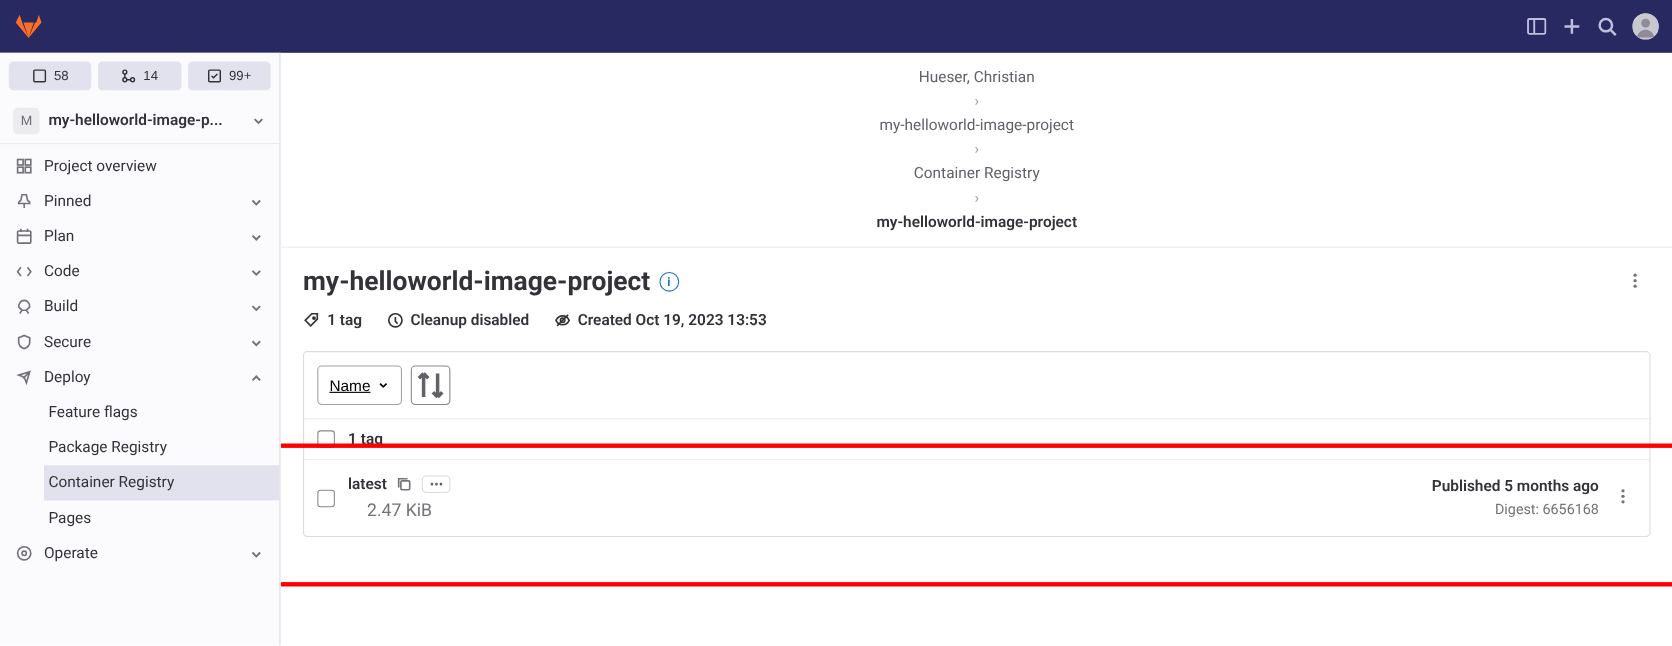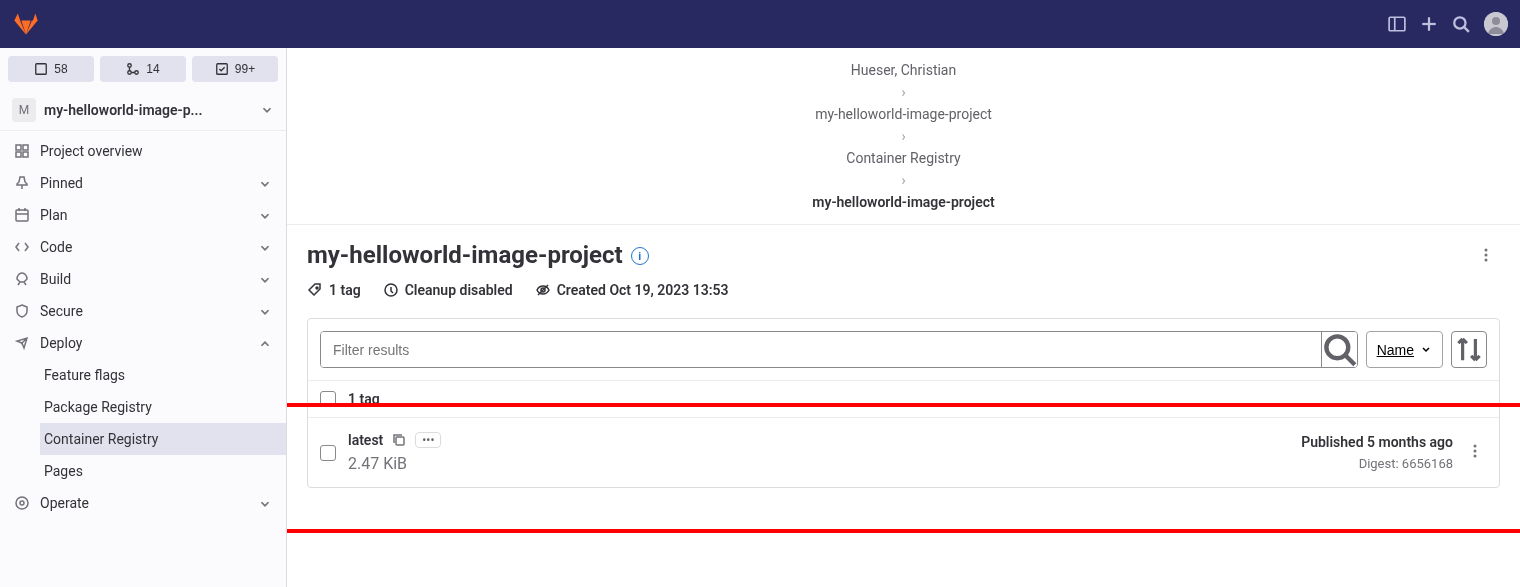--- a/index.html
+++ b/index.html
@@ -5,21 +5,21 @@
 * { box-sizing: border-box; margin: 0; padding: 0; }
 body { font-family: -apple-system, BlinkMacSystemFont, "Segoe UI", Roboto, sans-serif; font-size: 14px; color: #333238; background: #fff; }
 
 .topbar { height: 48px; background: #292961; display: flex; align-items: center; padding: 0 12px; gap: 8px; }
 .logo { width: 28px; height: 28px; display:flex; align-items:center; justify-content:center; color:#fc6d26; }
 .top-icons { margin-left: auto; display: flex; align-items: center; gap: 14px; }
 .top-icon { color: #bfbfdf; width:18px; height:18px; display:flex; align-items:center; justify-content:center; cursor:pointer; }
 .avatar { width: 24px; height: 24px; border-radius: 50%; background: #d4d4e8; cursor:pointer; overflow:hidden; }
 
 .layout { display: flex; height: calc(100vh - 48px); }
-.sidebar { width: 287px; background: #fbfafd; border-right: 1px solid #dcdcde; display:flex; flex-direction:column; }
+.sidebar { width: 255px; background: #fbfafd; border-right: 1px solid #dcdcde; display:flex; flex-direction:column; }
 .badge-row { display:flex; gap:6px; padding:8px; }
 .badge-btn { flex:1; background:#e2e2ef; border:none; border-radius:4px; padding:6px 8px; font-size:12px; color:#333238; display:flex; align-items:center; justify-content:center; gap:6px; cursor:pointer; }
 .badge-btn svg { width:14px; height:14px; }
 
 .project-selector { display:flex; align-items:center; gap:8px; padding:8px 12px; border-bottom:1px solid #ececef; cursor:pointer; }
 .project-avatar { width:24px; height:24px; background:#ececef; border-radius:4px; display:flex; align-items:center; justify-content:center; font-size:12px; color:#737278; }
 .project-name { font-weight:600; flex:1; white-space:nowrap; overflow:hidden; text-overflow:ellipsis; }
 .chevron { width:14px; height:14px; color:#737278; }
 
 .nav { padding:4px 0; }
@@ -54,21 +54,21 @@
 .search-btn { width:36px; border:none; border-left:1px solid #89888d; background:#fff; cursor:pointer; display:flex; align-items:center; justify-content:center; color:#626168; }
 .sort-btn { border:1px solid #a3a3a3; border-radius:4px; padding:0 10px; background:#fff; cursor:pointer; display:flex; align-items:center; gap:6px; font-size:14px;text-decoration:underline; }
 .icon-btn { border:1px solid #89888d; border-radius:4px; width:36px; background:#fff; cursor:pointer; display:flex; align-items:center; justify-content:center; color:#626168; }
 
 .tag-header { display:flex; align-items:center; padding:10px 12px; border-top:1px solid #ececef; }
 .checkbox { width:16px; height:16px; border:1px solid #89888d; border-radius:3px; cursor:pointer; background:#fff; }
 .tag-header-label { margin-left:12px; font-weight:600; }
 .delete-btn { margin-left:auto; border:1px solid #dcdcde; background:#fff; color:#737278; padding:6px 12px; border-radius:4px; font-size:14px; cursor:not-allowed; }
 
 .tag-row { display:flex; align-items:center; padding:14px 12px; border-top:1px solid #ececef; }
-.tag-main { margin-left:12px; }
+.tag-main { margin-left:12px;text-align:center; }
 .tag-name-line { display:flex; align-items:center; gap:8px; }
 .tag-name { font-weight:600; }
 .tag-size { color:#737278; font-size:16px; margin-top:6px; }
 .tag-meta { margin-left:auto; text-align:right; margin-right:10px; }
 .tag-published { font-weight:600; }
 .tag-digest { color:#737278; font-size:13px; margin-top:6px; }
 .row-kebab { color:#737278; cursor:pointer; padding:4px; }
 .mini-icon { width:16px; height:16px; color:#737278; cursor:pointer; }
 .more-dots { border:1px solid #dcdcde; border-radius:4px; padding:1px 6px; cursor:pointer; color:#626168; font-size:12px; line-height:1; }
 
@@ -304,29 +304,20 @@
                 <circle cx="8" cy="8" r="2"></circle>
                 <line x1="3" y1="13" x2="13" y2="3"></line>
               </svg>
             </span>
             <span>Created Oct 19, 2023 13:53</span>
           </div>
       </div>
 
       <div class="panel">
         <div class="filter-row">
-          <div class="filter-input-wrap">
-            <input class="filter-input" placeholder="Filter results" style="">
-            <button class="search-btn">
-                <svg width="16" height="16" viewBox="0 0 16 16" fill="none" stroke="currentColor" stroke-width="2">
-                  <circle cx="7" cy="7" r="5"></circle>
-                  <line x1="11" y1="11" x2="15" y2="15"></line>
-                </svg>
-              </button>
-          </div>
           <button class="sort-btn">
               <span>Name</span>
               <svg width="12" height="12" viewBox="0 0 16 16" fill="none" stroke="currentColor" stroke-width="2">
                 <path d="M4 6l4 4 4-4"></path>
               </svg>
             </button>
           <button class="icon-btn">
               <svg width="16" height="16" viewBox="0 0 16 16" fill="none" stroke="currentColor" stroke-width="1.5">
                 <path d="M5 3v10M5 3L3 5M5 3l2 2M11 13V3M11 13l-2-2M11 13l2-2"></path>
               </svg>

